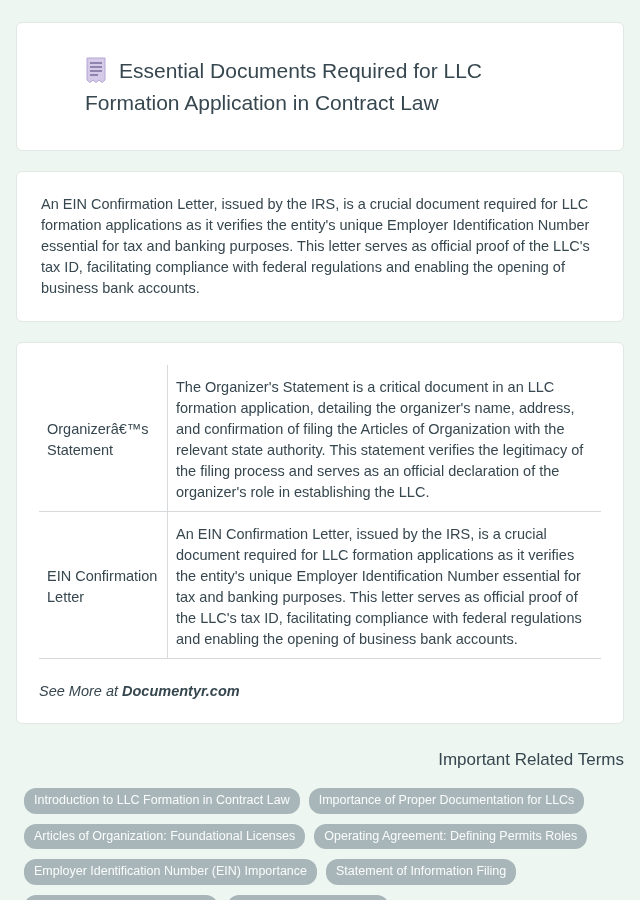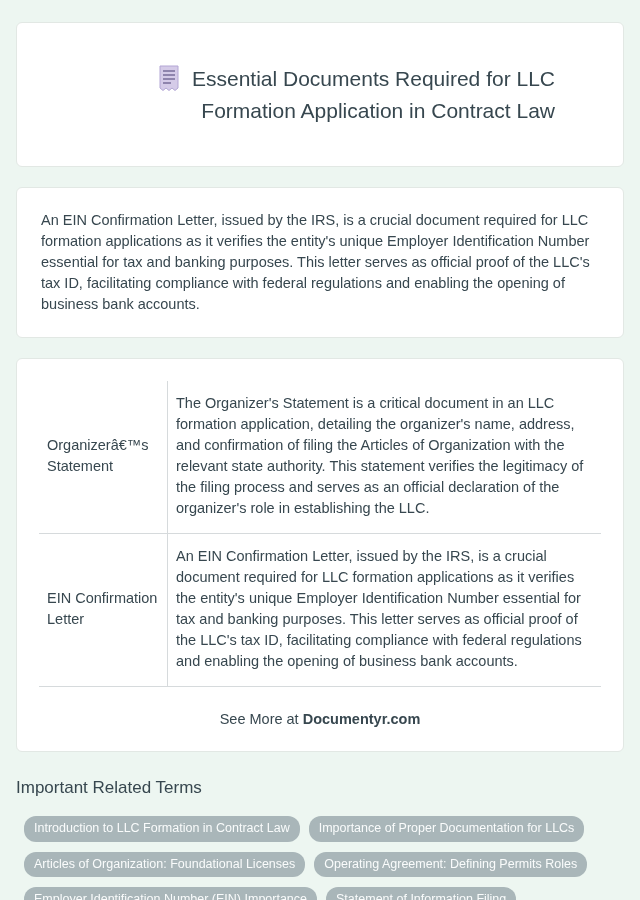--- a/index.html
+++ b/index.html
@@ -18,26 +18,26 @@
   .card {
     background: #ffffff;
     border: 1px solid #e2e8e4;
     border-radius: 6px;
     margin-bottom: 20px;
     box-sizing: border-box;
   }
   
   .title-card { padding: 24px 20px; }
   .page-title {
-    margin: 16px auto;
+    margin: 8px auto;
     max-width: 470px;
     font-size: 21px;
     font-weight: 400;
     line-height: 1.5;
-    text-align: right;
+    text-align: left;
     color: #37474f;
   }
   .doc-icon {
     display: inline-block;
     width: 22px;
     height: 26px;
     vertical-align: -5px;
     margin-right: 12px;
   }
   
@@ -51,41 +51,42 @@
   .table-card { padding: 22px 22px 12px; }
   table.doc-table {
     width: 100%;
     border-collapse: separate;
     border-spacing: 0;
     font-size: 14.5px;
     line-height: 1.45;
   }
   table.doc-table td {
     border-bottom: 1px solid #d6dadc;
-    padding: 12px 8px 14px;
+    padding: 12px 8px 8px;
     vertical-align: middle;
   }
   td.term-cell {
     width: 112px;
     padding-left: 2px;
     padding-right: 16px;
   }
   td.desc-cell {
     border-left: 1px solid #d6dadc;
     padding-left: 18px;
   }
   .see-more {
-    text-align: center;
+    text-align: left;
+    font-style: italic;
     font-size: 14.5px;
     margin: 24px 0 12px;
   }
   .see-more .brand { font-weight: 700; }
   
   .related-heading {
-    text-align: left;
+    text-align: right;
     font-size: 17px;
     font-weight: 500;
     color: #37474f;
     margin: 26px 0 18px;
   }
   .tags {
     display: flex;
     flex-wrap: wrap;
     gap: 10px 9px;
     padding: 0 8px;

